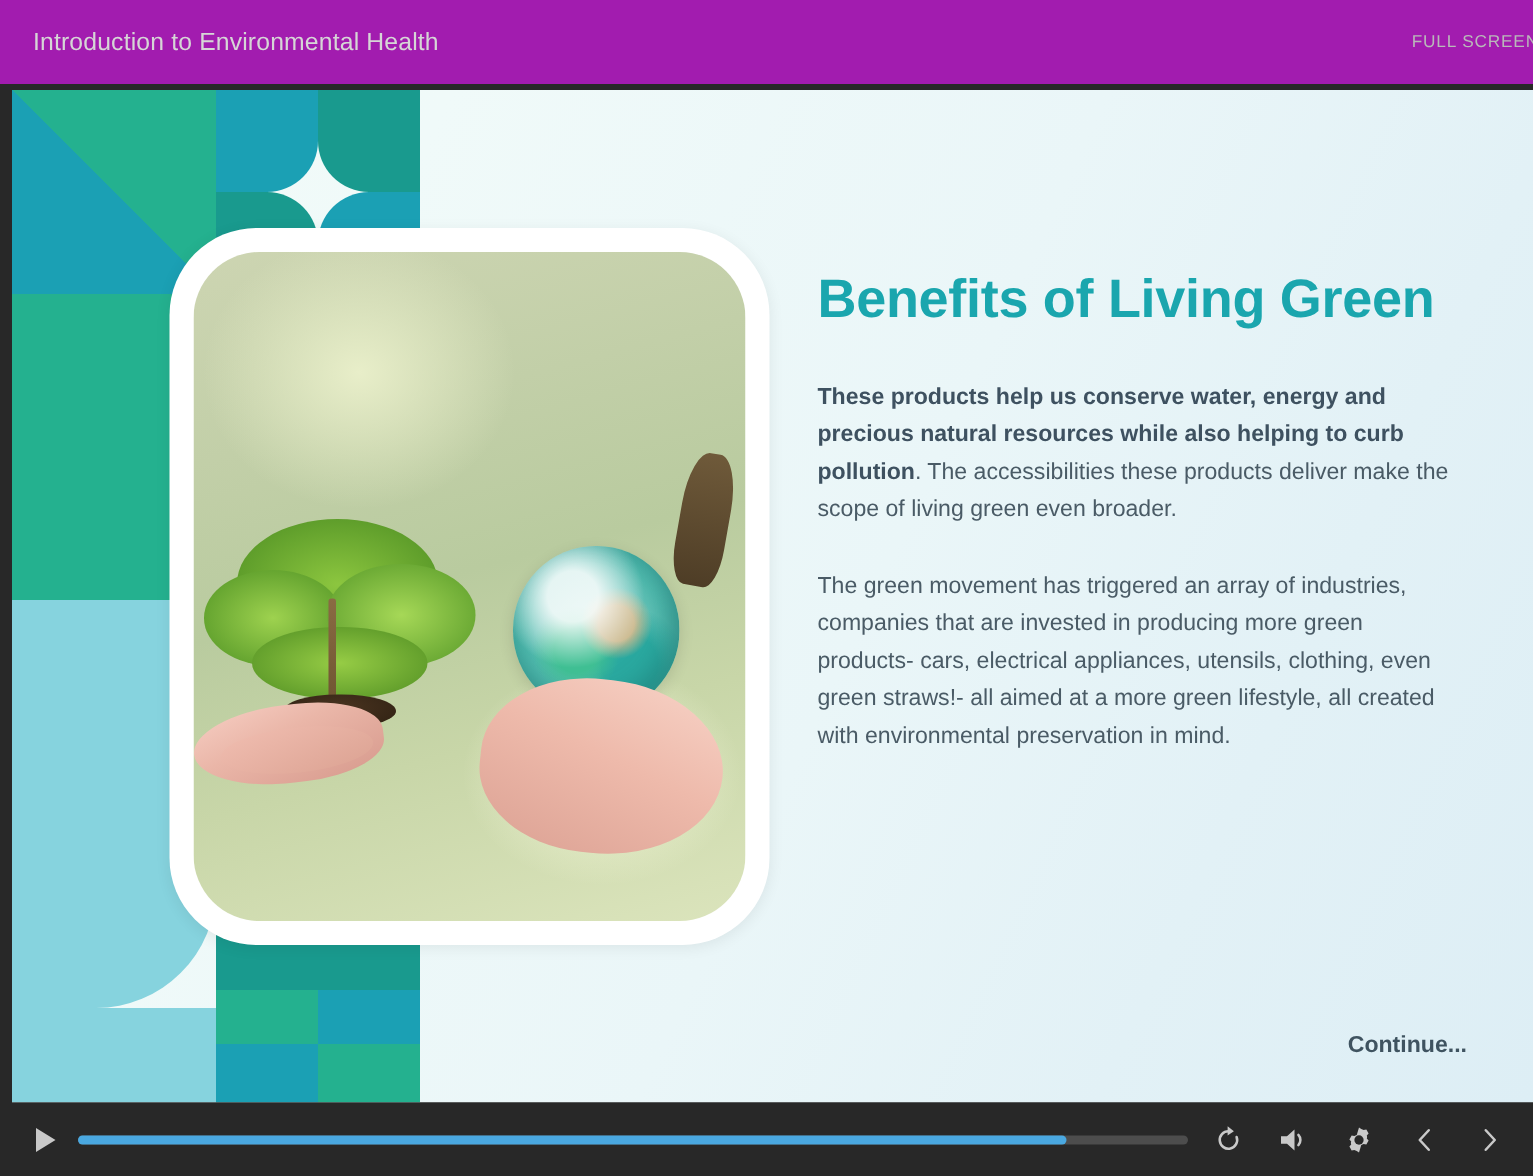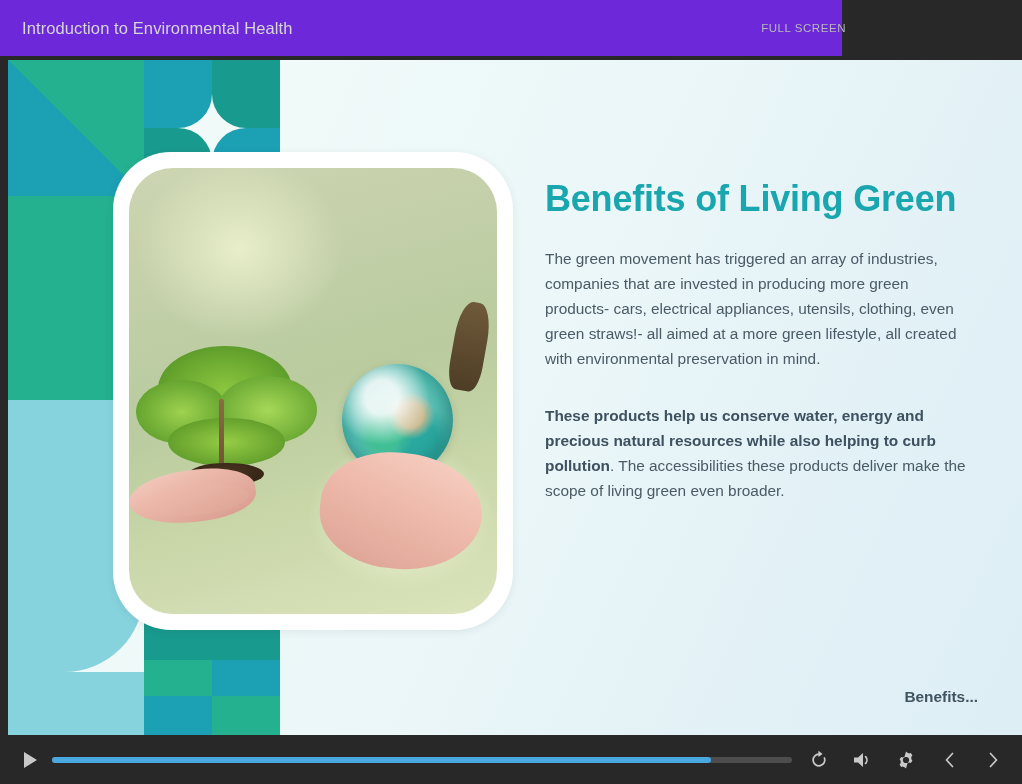--- a/index.html
+++ b/index.html
@@ -5,22 +5,22 @@
   * { margin:0; padding:0; box-sizing:border-box; }
   html,body { width:1022px; height:784px; overflow:hidden; }
   body {
     background:#282828;
     font-family:"Liberation Sans", sans-serif;
     position:relative;
   }
 
   
   #topbar{
-    position:absolute; left:0; top:0; width:842px; height:56px;
-    background:#6d28d9; display:flex; align-items:center;
+    position:absolute; left:0; top:0; width:1022px; height:56px;
+    background:#a21caf; display:flex; align-items:center;
   }
   #course-title{
     margin-left:22px; color:#d6d6d6; font-size:16.5px; letter-spacing:.1px;
     font-family:"Liberation Sans", sans-serif; white-space:nowrap;
   }
   #fullscreen-btn{
     position:absolute; right:-4px; top:50%; transform:translateY(-50%);
     color:#b9b9b9; font-size:11.5px; letter-spacing:.55px; white-space:nowrap;
     font-family:"Liberation Sans", sans-serif;
   }
@@ -200,25 +200,25 @@
       </div>
 
       <div id="sprig"></div>
       <div id="globe"></div>
       <div id="hand-r"></div>
     </div>
   </div>
 
   <div id="text-col">
     <div id="slide-heading">Benefits of Living Green</div>
+    <div class="para" id="para-2"><b>These products help us conserve water, energy and precious natural resources while also helping to curb pollution</b><span>. The accessibilities these products deliver make the scope of living green even broader.</span></div>
     <div class="para" id="para-1">The green movement has triggered an array of industries, companies that are invested in producing more green products- cars, electrical appliances, utensils, clothing, even green straws!- all aimed at a more green lifestyle, all created with environmental preservation in mind.</div>
-    <div class="para" id="para-2"><b>These products help us conserve water, energy and precious natural resources while also helping to curb pollution</b><span>. The accessibilities these products deliver make the scope of living green even broader.</span></div>
-  </div>
-
-  <div id="continue-link">Benefits...</div>
+  </div>
+
+  <div id="continue-link">Continue...</div>
 </div>
 
 <div id="controlbar">
 
   <div class="ctl" id="play-btn">
     <svg width="16" height="18" viewBox="0 0 16 18">
         <polygon points="2,1 15,9 2,17" fill="#c9c9c9"></polygon>
       </svg>
   </div>
 

